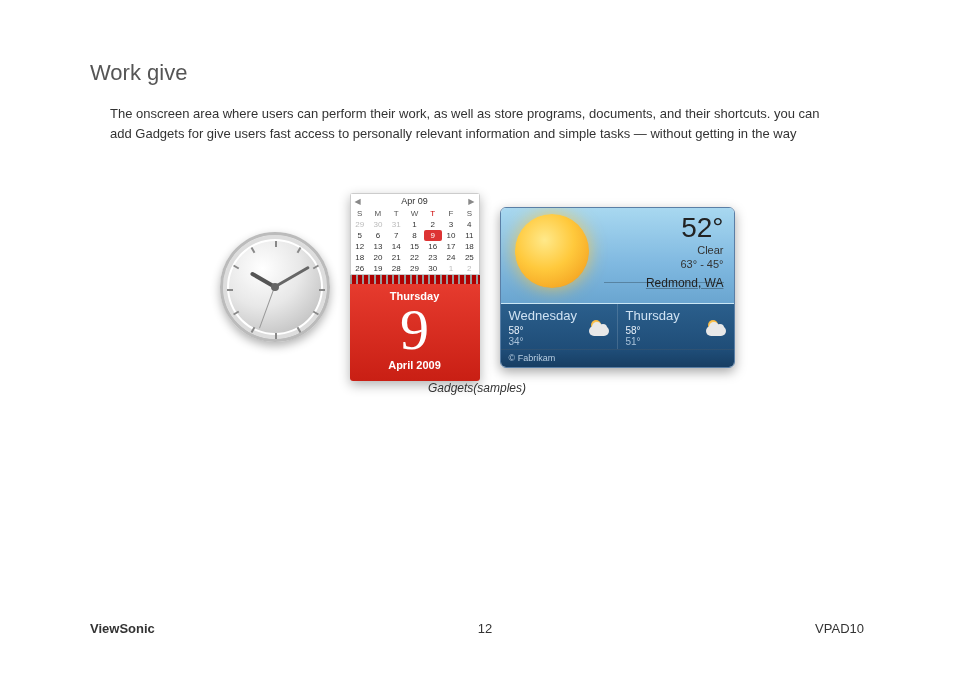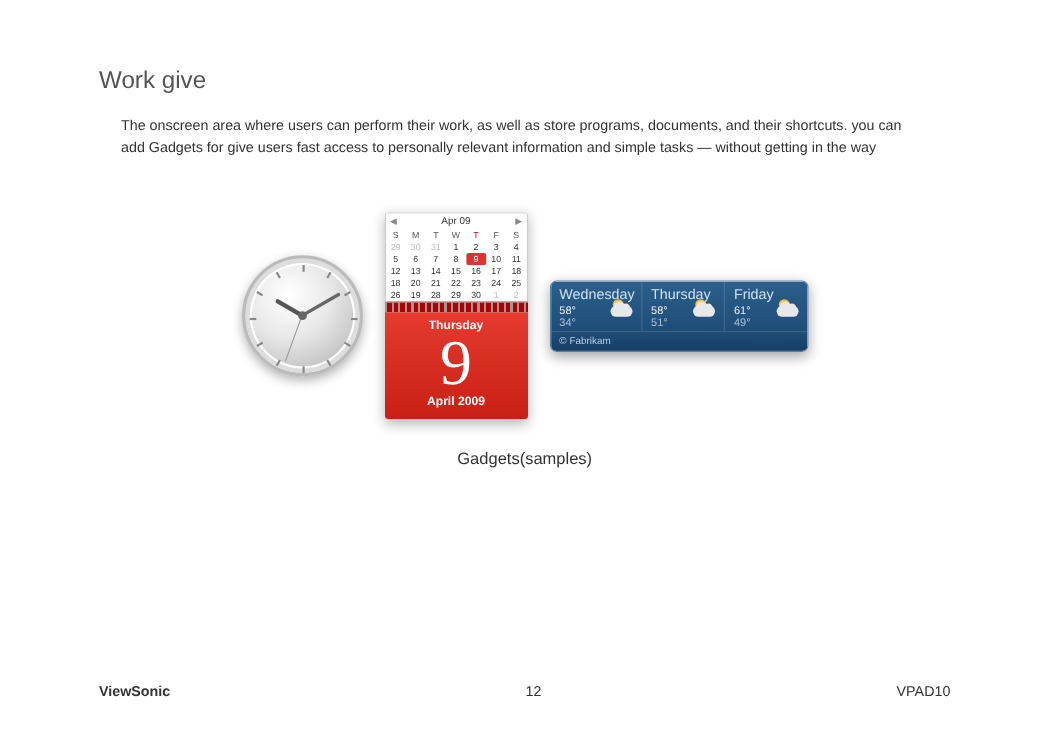--- a/index.html
+++ b/index.html
@@ -205,23 +205,23 @@
   .weather-footer {
     background: linear-gradient(180deg, #1f4d78 0%, #173e63 100%);
     color: #b8cee2;
     font-size: 9px;
     padding: 3px 8px 4px 8px;
     border-top: 1px solid rgba(255,255,255,0.1);
   }
 
   .caption {
     text-align: center;
-    font-size: 15px;
-    color: #333;
-    margin-top: 28px;
+    font-size: 12px;
+    color: #333;
+    font-style: italic;
   }
 
   .page-footer {
     position: absolute;
     bottom: 40px;
     left: 90px;
     right: 90px;
     display: flex;
     justify-content: space-between;
     font-size: 13px;
@@ -326,48 +326,49 @@
     </div>
     <div class="cal-spiral"></div>
     <div class="cal-bottom">
       <div class="cal-dayname">Thursday</div>
       <div class="cal-daynum">9</div>
       <div class="cal-monthyear">April 2009</div>
     </div>
   </div>
 
   <div class="weather">
+    <div class="weather-top">
+      <div class="sun"></div>
+      <div class="weather-info">
+        <div class="temp-now">52°</div>
+        <div class="cond">Clear</div>
+        <div class="range">63°  -  45°</div>
+        <div class="loc">Redmond, WA</div>
+      </div>
+      <div class="divider-line"></div>
+    </div>
     <div class="weather-forecast" id="forecast-row">
         <div class="fc-day">
           <div class="fc-dayname">Wednesday</div>
           <div class="fc-hi">58°</div>
           <div class="fc-lo">34°</div>
           <div class="fc-icon">
             <div class="mini-sun"></div>
             <div class="cloud"></div>
           </div>
         </div>
         <div class="fc-day">
           <div class="fc-dayname">Thursday</div>
           <div class="fc-hi">58°</div>
           <div class="fc-lo">51°</div>
           <div class="fc-icon">
             <div class="mini-sun"></div>
             <div class="cloud"></div>
           </div>
         </div>
-        <div class="fc-day">
-          <div class="fc-dayname">Friday</div>
-          <div class="fc-hi">61°</div>
-          <div class="fc-lo">49°</div>
-          <div class="fc-icon">
-            <div class="mini-sun"></div>
-            <div class="cloud"></div>
-          </div>
-        </div>
       </div>
     <div class="weather-footer">© Fabrikam</div>
   </div>
 
 </div>
 
 <div class="caption">Gadgets(samples)</div>
 
 <div class="page-footer">
   <span class="brand">ViewSonic</span>

